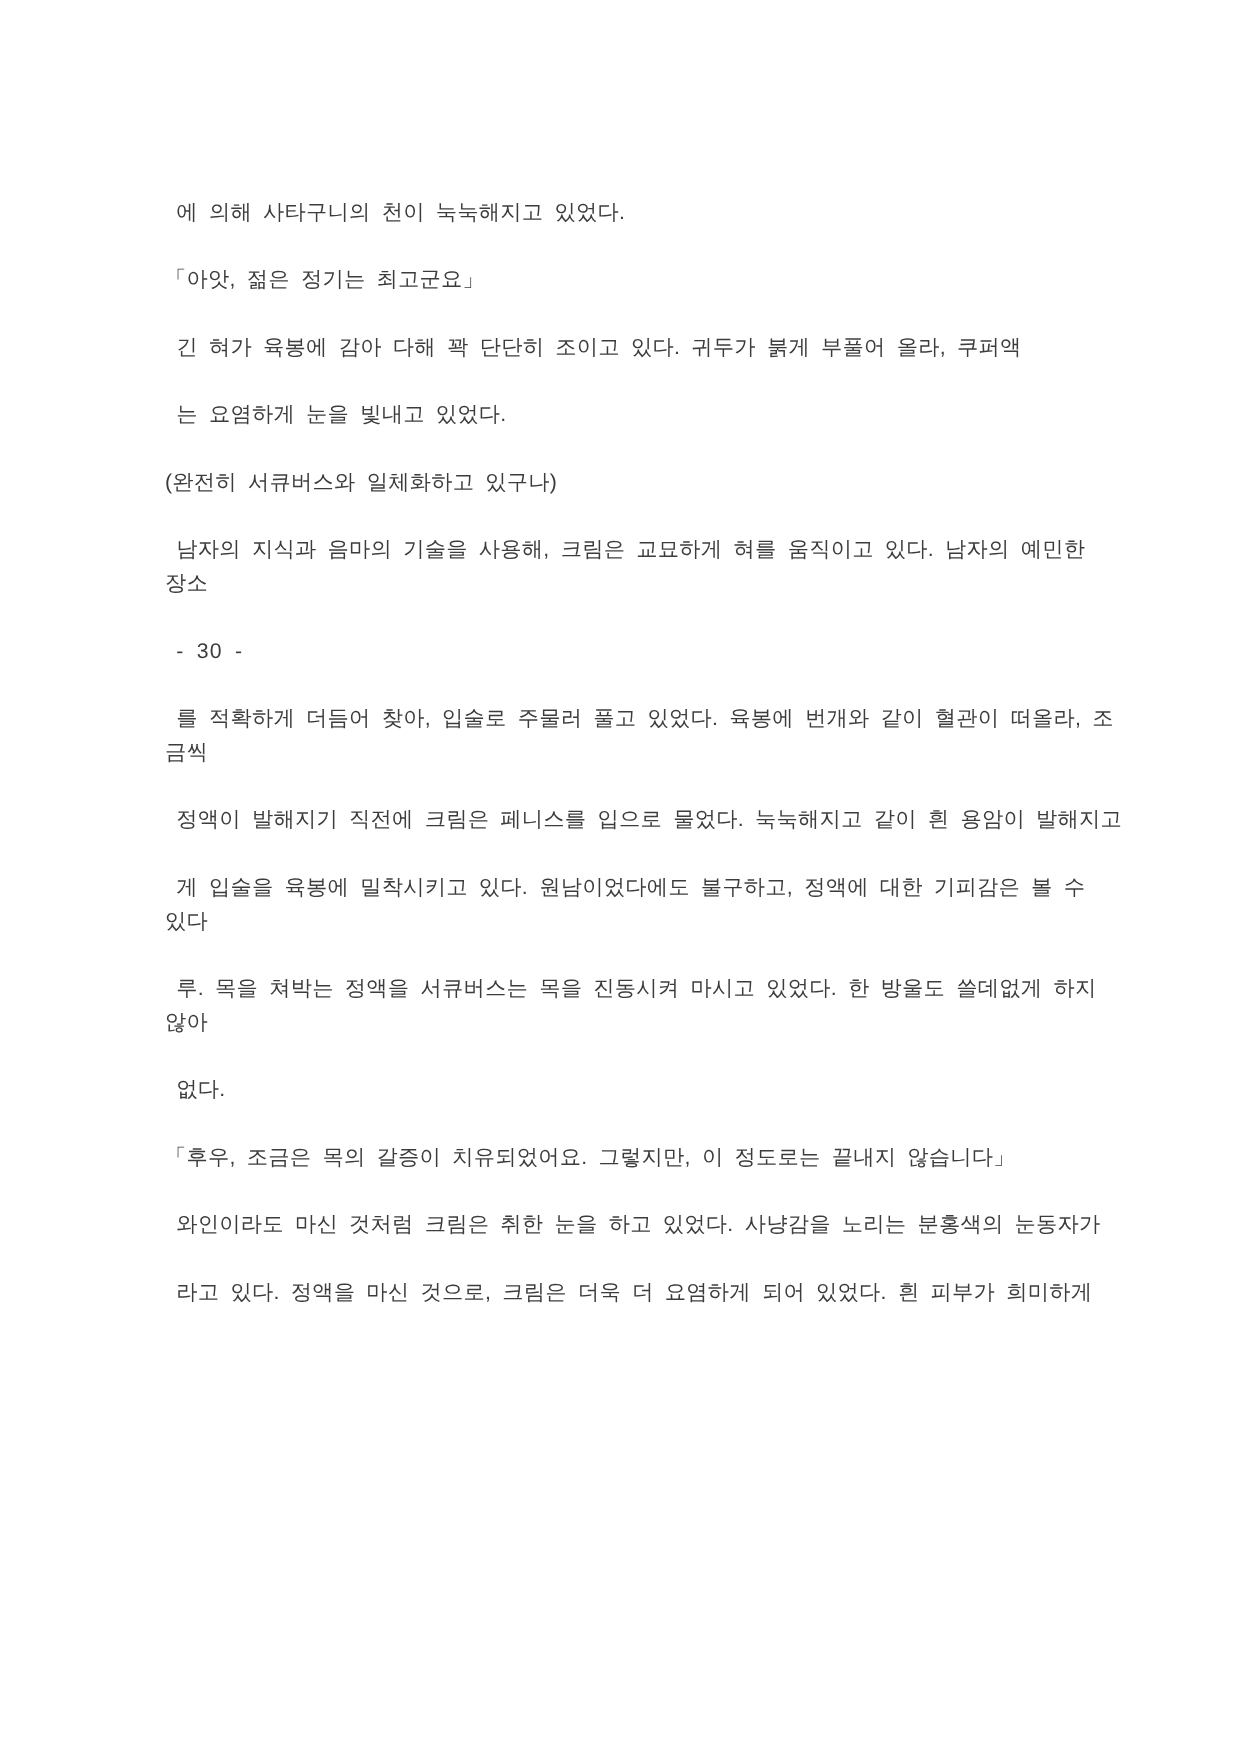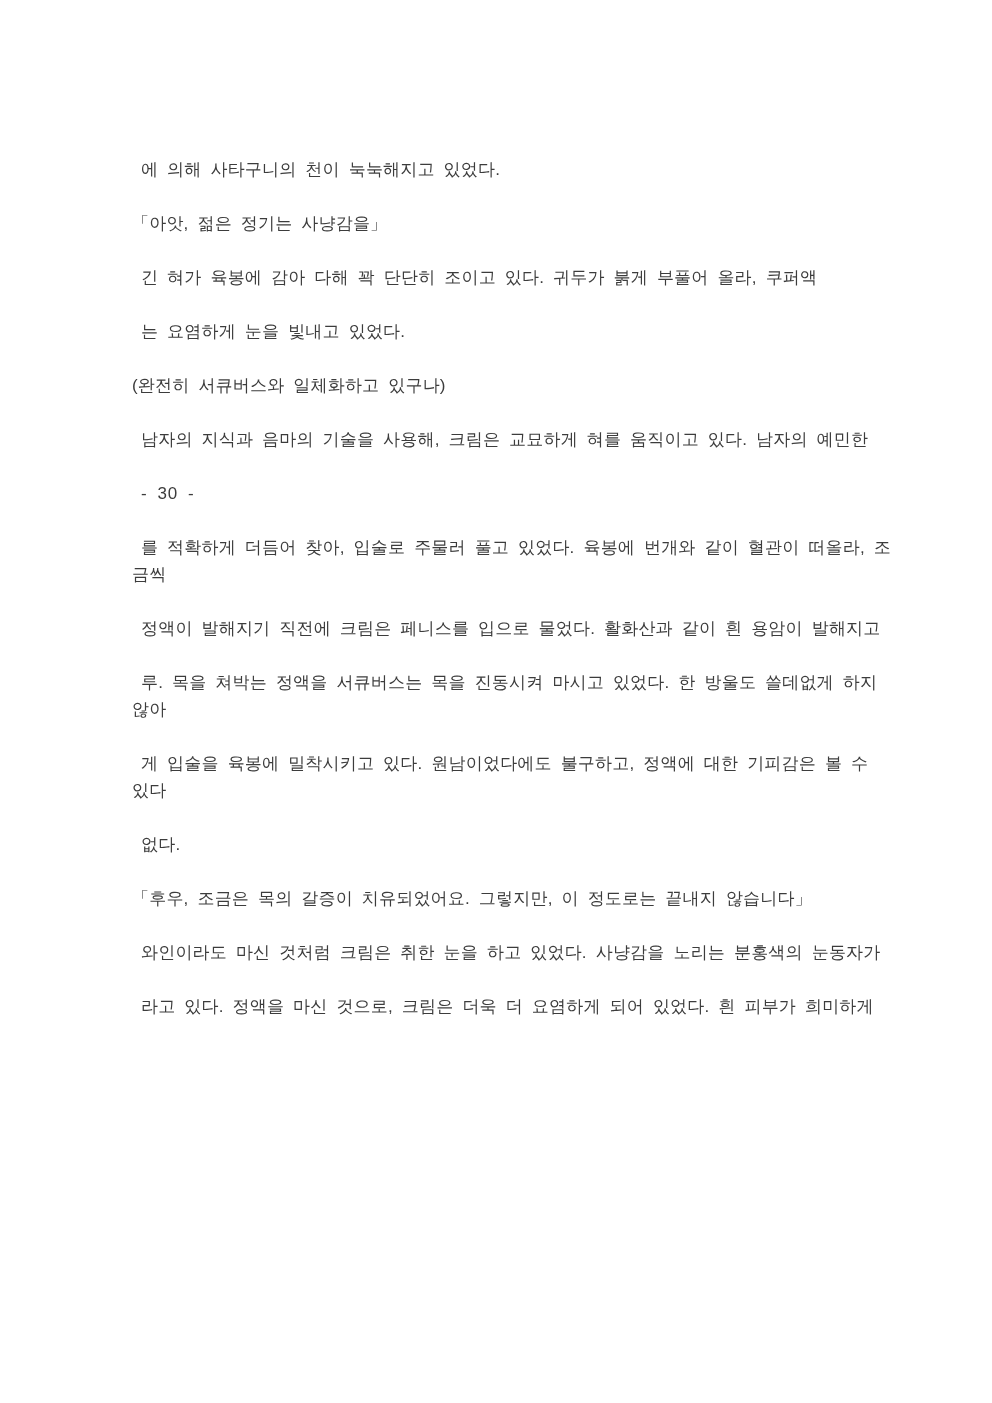--- a/index.html
+++ b/index.html
@@ -47,51 +47,52 @@
 </head>
 <body>
 
 <main class="page">
   <div class="text-content">
 
   <div class="para body indent">
         <div class="line">에 의해 사타구니의 천이 눅눅해지고 있었다.</div>
       </div>
       <div class="para quote">
-        <div class="line">「아앗, 젊은 정기는 사냥감을」</div>
+        <div class="line">「아앗, 젊은 정기는 최고군요」</div>
       </div>
       <div class="para body indent">
         <div class="line">긴 혀가 육봉에 감아 다해 꽉 단단히 조이고 있다. 귀두가 붉게 부풀어 올라, 쿠퍼액</div>
       </div>
       <div class="para body indent">
         <div class="line">는 요염하게 눈을 빛내고 있었다.</div>
       </div>
       <div class="para thought">
         <div class="line">(완전히 서큐버스와 일체화하고 있구나)</div>
       </div>
       <div class="para body indent">
         <div class="line">남자의 지식과 음마의 기술을 사용해, 크림은 교묘하게 혀를 움직이고 있다. 남자의 예민한</div>
+        <div class="line">장소</div>
       </div>
       <div class="para page-marker indent">
         <div class="line">- 30 -</div>
       </div>
       <div class="para body indent">
         <div class="line">를 적확하게 더듬어 찾아, 입술로 주물러 풀고 있었다. 육봉에 번개와 같이 혈관이 떠올라, 조</div>
         <div class="line">금씩</div>
       </div>
       <div class="para body indent">
-        <div class="line">정액이 발해지기 직전에 크림은 페니스를 입으로 물었다. 활화산과 같이 흰 용암이 발해지고</div>
+        <div class="line">정액이 발해지기 직전에 크림은 페니스를 입으로 물었다. 눅눅해지고 같이 흰 용암이 발해지고</div>
+      </div>
+      <div class="para body indent">
+        <div class="line">게 입술을 육봉에 밀착시키고 있다. 원남이었다에도 불구하고, 정액에 대한 기피감은 볼 수</div>
+        <div class="line">있다</div>
       </div>
       <div class="para body indent">
         <div class="line">루. 목을 쳐박는 정액을 서큐버스는 목을 진동시켜 마시고 있었다. 한 방울도 쓸데없게 하지</div>
         <div class="line">않아</div>
-      </div>
-      <div class="para body indent">
-        <div class="line">게 입술을 육봉에 밀착시키고 있다. 원남이었다에도 불구하고, 정액에 대한 기피감은 볼 수</div>
-        <div class="line">있다</div>
       </div>
       <div class="para body indent">
         <div class="line">없다.</div>
       </div>
       <div class="para quote">
         <div class="line">「후우, 조금은 목의 갈증이 치유되었어요. 그렇지만, 이 정도로는 끝내지 않습니다」</div>
       </div>
       <div class="para body indent">
         <div class="line">와인이라도 마신 것처럼 크림은 취한 눈을 하고 있었다. 사냥감을 노리는 분홍색의 눈동자가</div>
       </div>

